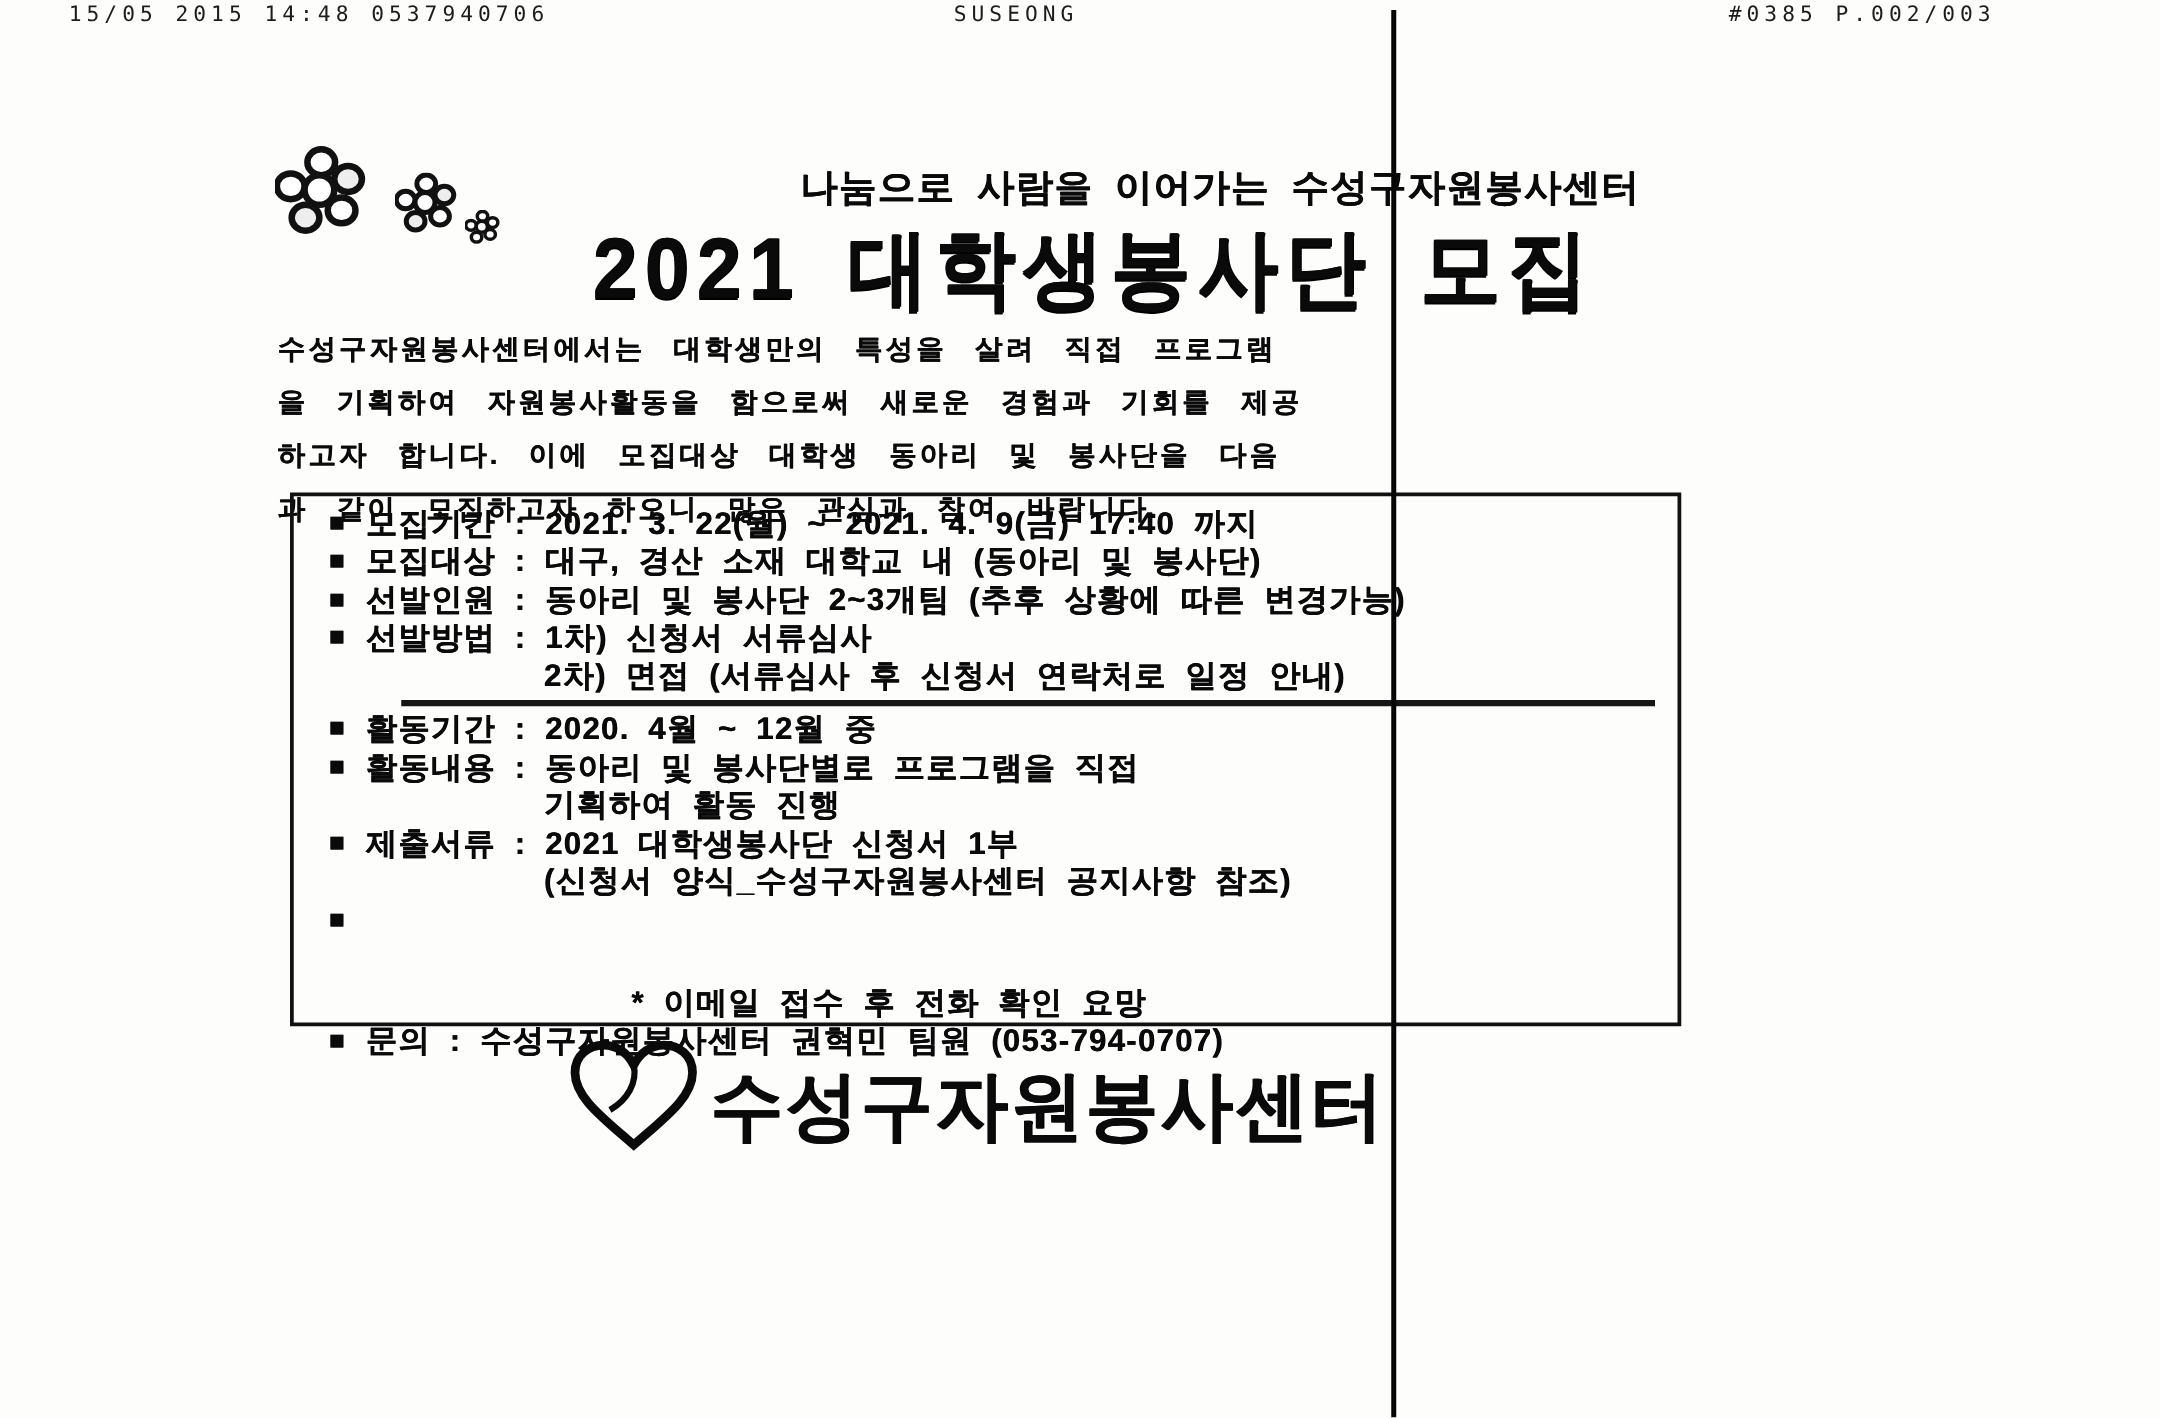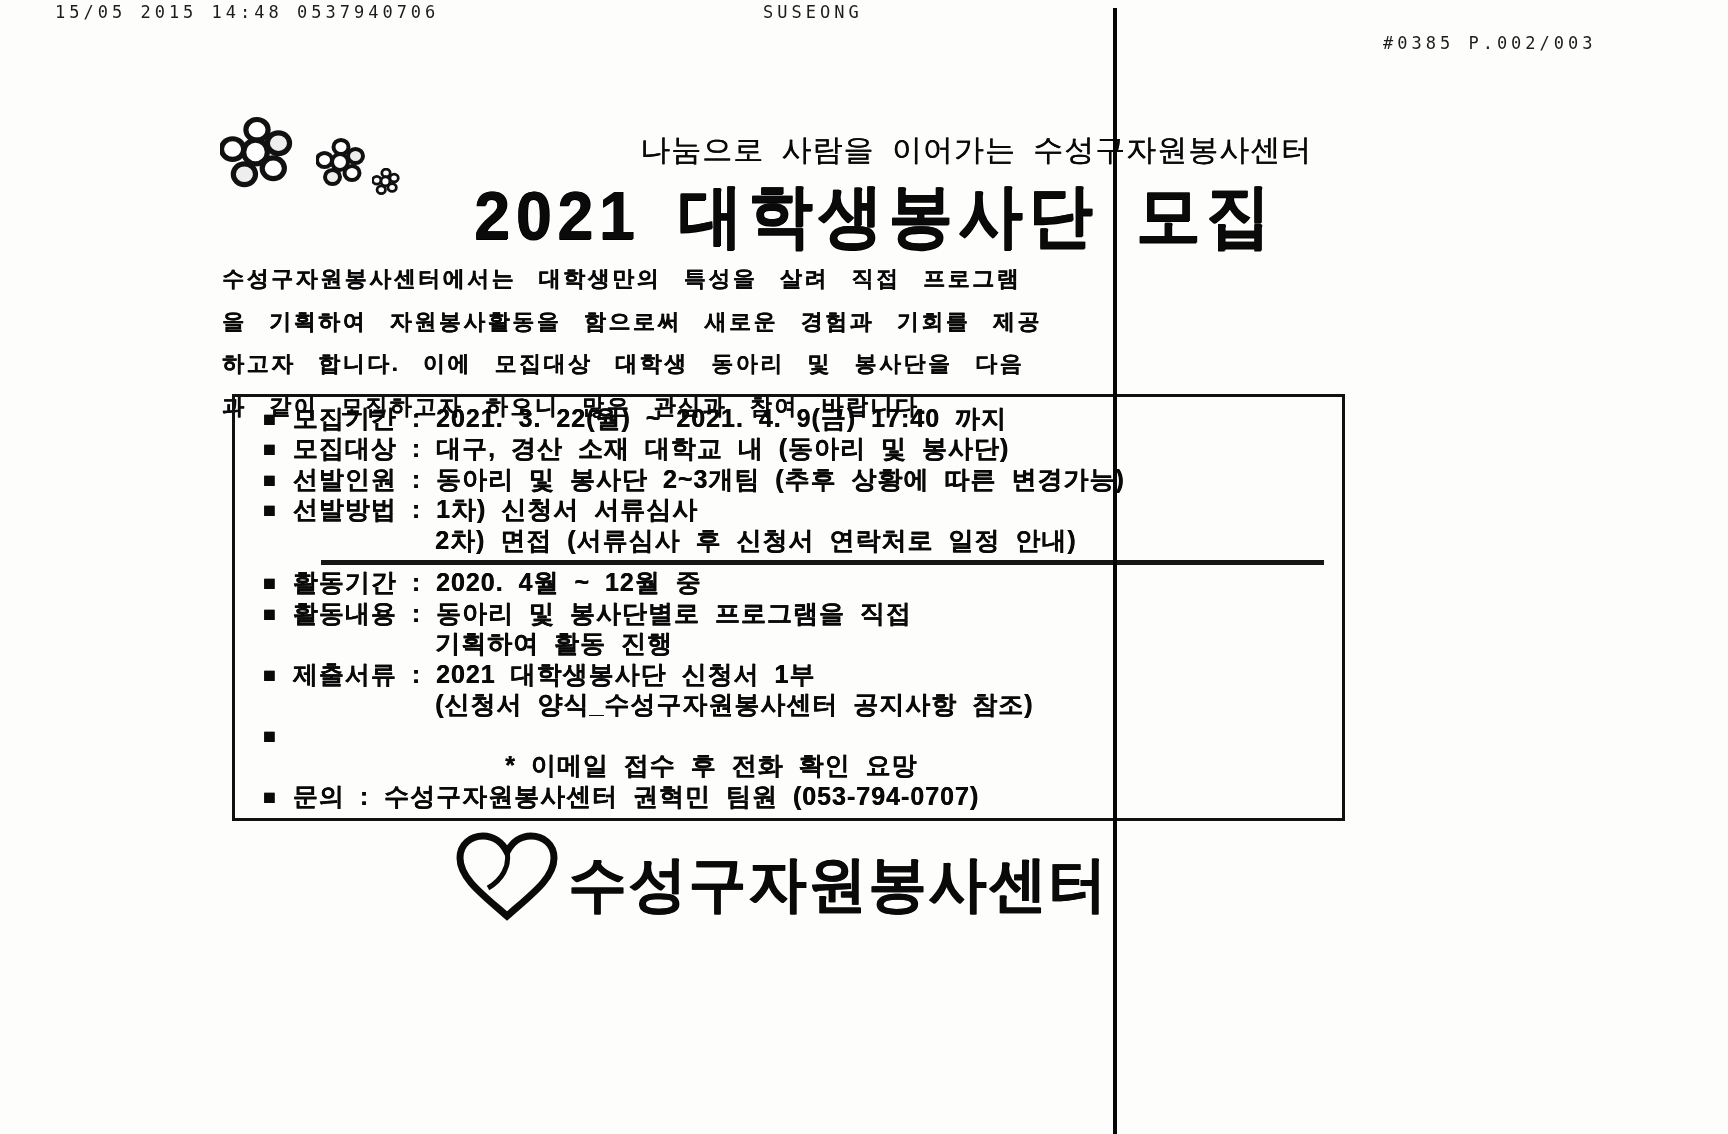--- a/index.html
+++ b/index.html
@@ -13,37 +13,37 @@
   }
   
   .fax-header {
     position: absolute; top: 2px; left: 0; width: 100%;
     font-family: "DejaVu Sans Mono", monospace;
     font-size: 17px; letter-spacing: 4px; color: #1c1c1c;
     white-space: nowrap;
   }
   .fax-left   { position: absolute; left: 55px;  top: 0; }
   .fax-center { position: absolute; left: 763px; top: 0; }
-  .fax-right  { position: absolute; left: 1383px; top: 0; margin-top: 31px; }
+  .fax-right  { position: absolute; left: 1383px; top: 0; }
 
   
   .scan-line {
     position: absolute; left: 1113px; top: 8px;
     width: 4px; height: 1126px; background: #060606; z-index: 50;
   }
 
   
   .flower { position: absolute; }
   .flower svg { display: block; }
 
   
   .tagline {
     position: absolute; left: 500px; top: 130px; width: 812px;
     text-align: right;
-    font-size: 30px; font-weight: 400; letter-spacing: 1px;
+    font-size: 30px; font-weight: 700; letter-spacing: 1px;
     word-spacing: 8px;
     text-shadow: 0.5px 0 0 #000;
   }
   .main-title {
     position: absolute; left: 395px; top: 172px; width: 960px;
     text-align: center;
     font-size: 64px; font-weight: 900; letter-spacing: 6px;
     word-spacing: 14px;
     transform: scaleY(1.08);
     text-shadow: 1px 0 0 #000, 0 1px 0 #000;
@@ -73,21 +73,21 @@
     height: 30.5px; display: flex; align-items: center;
     font-size: 25px; font-weight: 700;
     letter-spacing: 1px; word-spacing: 7px;
     white-space: nowrap;
     text-shadow: 0.4px 0 0 #000;
   }
   .bullet {
     font-size: 21px; margin-right: 16px; line-height: 1;
   }
   .indent-1 { padding-left: 172px; }
-  .indent-2 { padding-left: 242px; }
+  .indent-2 { padding-left: 242px; margin-top: 36px; }
   .box-divider {
     height: 5px; background: #161616;
     margin: 4px 6px 3px 58px;
   }
 
   
   .footer-logo {
     position: absolute; left: 452px; top: 832px;
     display: flex; align-items: center;
   }

